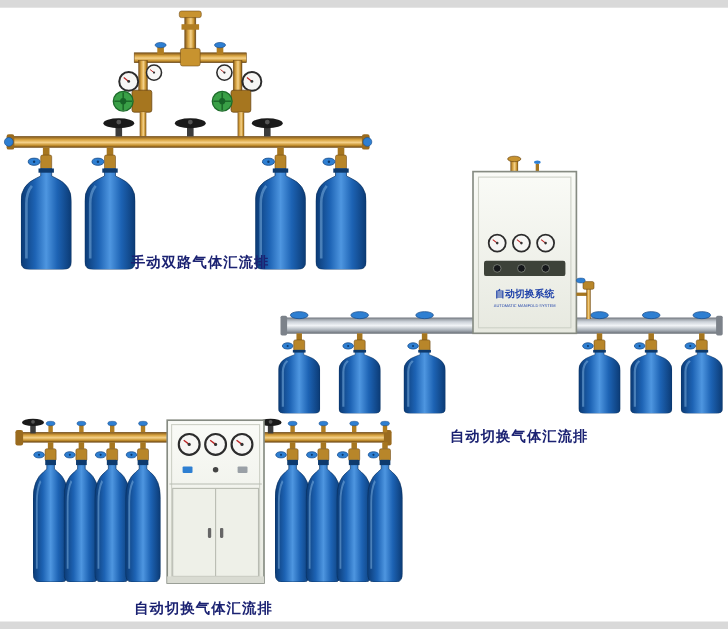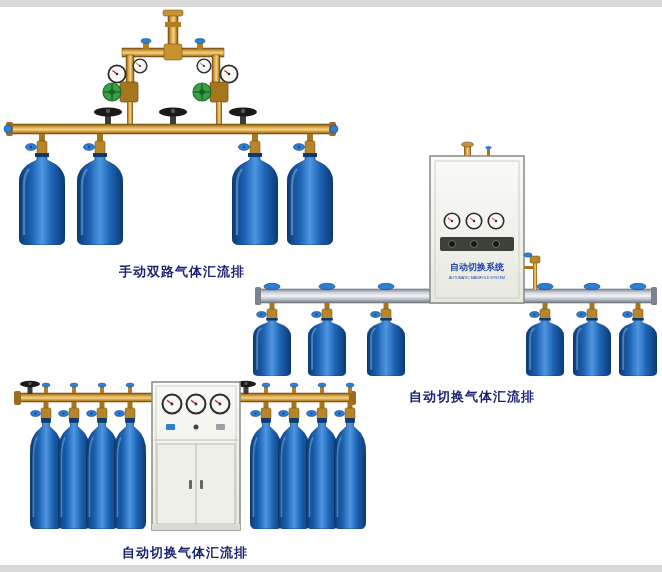--- a/index.html
+++ b/index.html
@@ -8,21 +8,21 @@
     overflow:hidden;font-family:"Liberation Sans", sans-serif;
   }
   .edge-strip{position:absolute;left:0;width:662px;height:7px;background:#d9d9d9;}
   .edge-strip.top{top:0;}
   .edge-strip.bottom{bottom:0;}
   .illustration-layer{position:absolute;left:0;top:0;}
   .caption{
     position:absolute;width:220px;text-align:center;
     font-size:13px;font-weight:bold;color:#1b2272;letter-spacing:1px;
   }
-  .caption.c1{left:72px;top:263px;}
+  .caption.c1{left:72px;top:230px;}
   .caption.c2{left:362px;top:388px;}
   .caption.c3{left:75px;top:544px;}
 </style>
 </head>
 <body>
 
 <div class="canvas">
   <div class="edge-strip top"></div>
   <div class="edge-strip bottom"></div>
 

